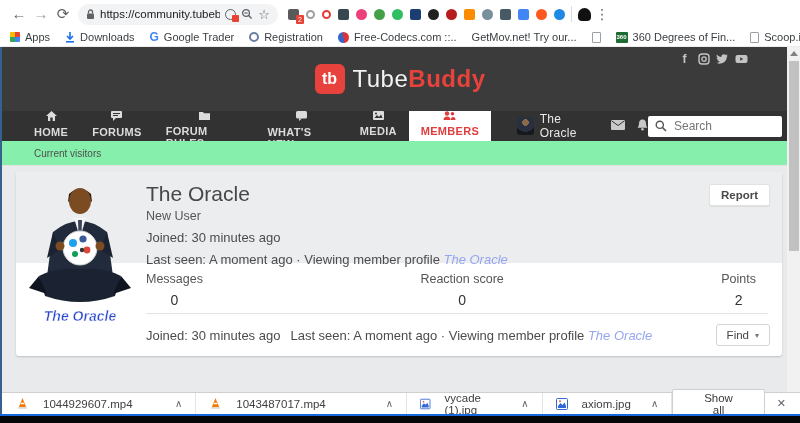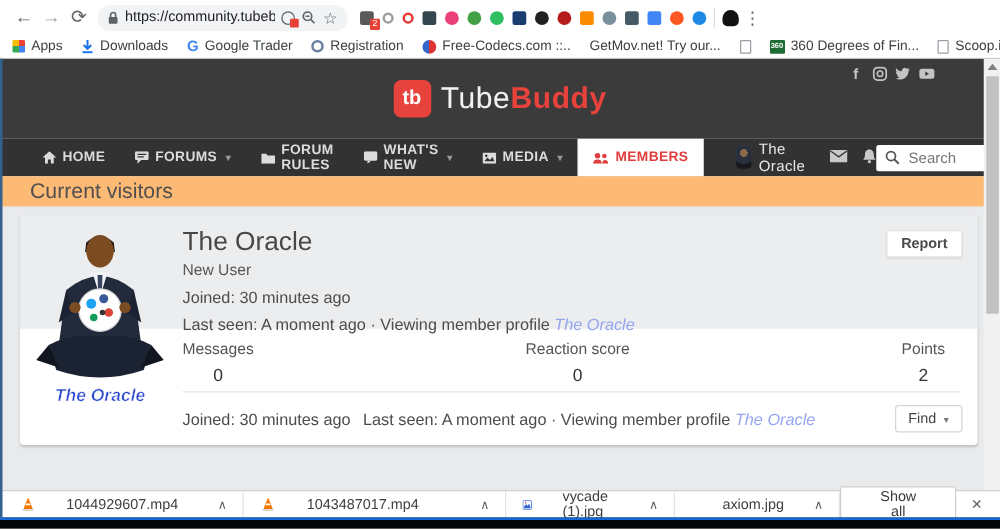--- a/index.html
+++ b/index.html
@@ -61,40 +61,40 @@
   #logobuddy { color:#e8423c; font-size:24px; font-weight:700; letter-spacing:.5px; }
   #social { position:absolute; right:52px; top:5px; display:flex; align-items:center; gap:6px;
             color:#b5b5b5; }
   .soc { width:13px; height:13px; display:inline-flex; align-items:center; justify-content:center;
          font-size:12px; font-weight:bold; color:#c4c4c4; }
 
   
   #navbar { position:absolute; left:0; top:111px; width:800px; height:30px; background:#323232;
             display:flex; align-items:center; font-size:11px; font-weight:bold;
             letter-spacing:.3px; color:#dcdcdc; }
-  .navitem { display:flex; align-items:center; gap:5px; height:30px; padding:0 12px; }
+  .navitem { display:flex; align-items:center; gap:5px; height:30px; padding:0 12px;flex-direction:column; }
   .navitem svg { flex:0 0 auto; }
   .navitem:first-child { margin-left:22px; }
   .caret { font-size:8px; color:#9a9a9a; margin-left:2px; }
   #members { background:#fff; color:#e03e3e; }
   #usermenu { display:flex; align-items:center; gap:6px; margin-left:26px; font-weight:normal;
               font-size:12px; color:#e8e8e8; }
   .miniavatar { width:18px; height:18px; border-radius:3px;
                 background:radial-gradient(circle at 50% 30%, #8a6a4a 0 22%, #28303f 23% 62%, #16181c 63%); }
   .navicons { display:flex; align-items:center; gap:12px; margin-left:14px; color:#c9c9c9; }
   #searchbox { position:relative; margin-left:auto; margin-right:18px; }
   #searchbox input { width:134px; height:21px; border:none; border-radius:2px; background:#fff;
                      font-size:12px; padding:0 6px 0 26px; color:#333; outline:none;
                      font-family:"Liberation Sans", sans-serif; }
   #searchbox svg { position:absolute; left:7px; top:4px; }
 
   
-  #subnav { position:absolute; left:0; top:141px; width:800px; height:25px; background:#fdba74;
+  #subnav { position:absolute; left:0; top:141px; width:800px; height:25px; background:#86efac;
             border-bottom:1px solid #e3e3e3; display:flex; align-items:center; gap:22px;
-            padding-left:24px; font-size:17px; color:#4f4f4f; }
+            padding-left:34px; font-size:10px; color:#4f4f4f; }
 
   
   #page { position:absolute; left:0; top:166px; width:800px; height:226px; background:#e9eaec; }
   #card { position:absolute; left:16px; top:6px; width:766px; height:184px; background:#fff;
           border-radius:3px; box-shadow:0 1px 2px rgba(0,0,0,.18); }
   #cardheader { height:91px; background:#ecedef; border-radius:3px 3px 0 0; position:relative;
                 padding:10px 16px 0 130px; }
   #profilename { font-size:21px; color:#474747; }
   #profilerole { font-size:12.5px; color:#565656; margin-top:3px; }
   #profilejoined { font-size:13px; color:#4c4c4c; margin-top:7px; }
@@ -110,21 +110,21 @@
   .statvalue { font-size:14px; color:#333; margin-top:6px; }
   #carddivider { margin:0 14px 0 130px; border-top:1px solid #e4e4e7; }
   #cardfooter { display:flex; align-items:center; padding:0 12px 0 130px; height:42px;
                 font-size:13px; color:#4c4c4c; gap:10px; }
   #findbtn { margin-left:auto; background:#fff; border:1px solid #d5d5d5; border-radius:3px;
              padding:4px 10px; font-size:11.5px; color:#444; display:flex; align-items:center; gap:4px; }
 
   
   #dlbar { position:absolute; left:0; top:392px; width:800px; height:22px; background:#fff;
            border-top:1px solid #cfcfcf; display:flex; align-items:center; }
-  .dlitem { display:flex; align-items:center; gap:24px; height:22px; padding:0 13px;
+  .dlitem { display:flex; align-items:center; gap:14px; height:22px; padding:0 13px;
             border-right:1px solid #e4e4e4; font-size:11.5px; color:#404040; }
   .dlitem:first-child { padding-left:16px; }
   .w195 { width:200px; } .w190 { width:215px; } .w140 { width:138px; } .w135 { width:132px; }
   .dlchev { margin-left:auto; font-size:10px; color:#5f6368; }
   #showall { margin-left:auto; border:1px solid #cfcfcf; border-radius:2px; padding:2px 24px;
              font-size:11.5px; color:#3a3a3a; background:#fff; }
   #dlclose { margin:0 14px 0 12px; font-size:11px; color:#5f6368; }
 
   
   #bottomstrip { position:absolute; left:0; top:414px; width:800px; height:9px;

